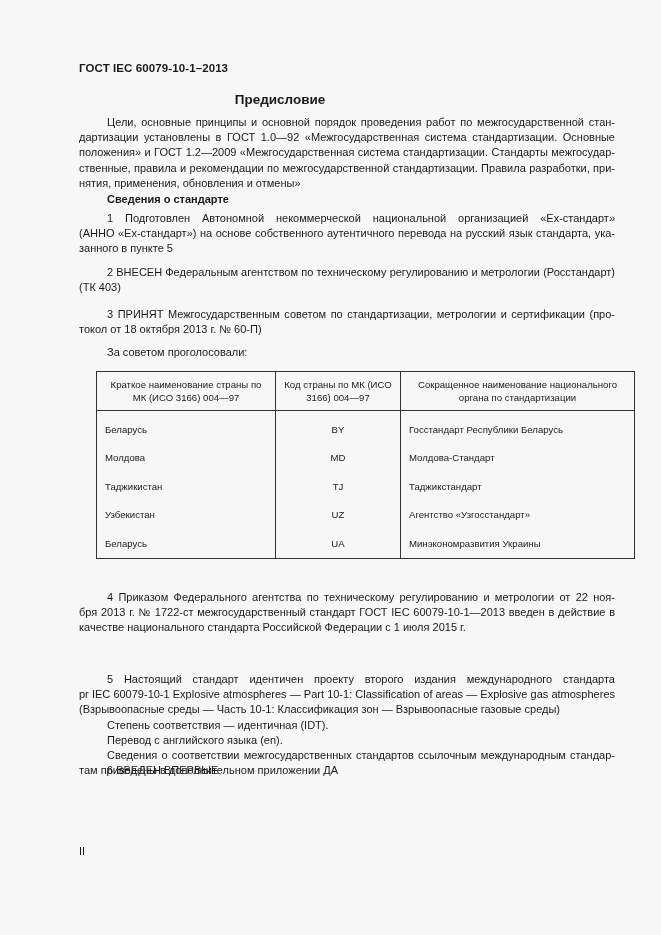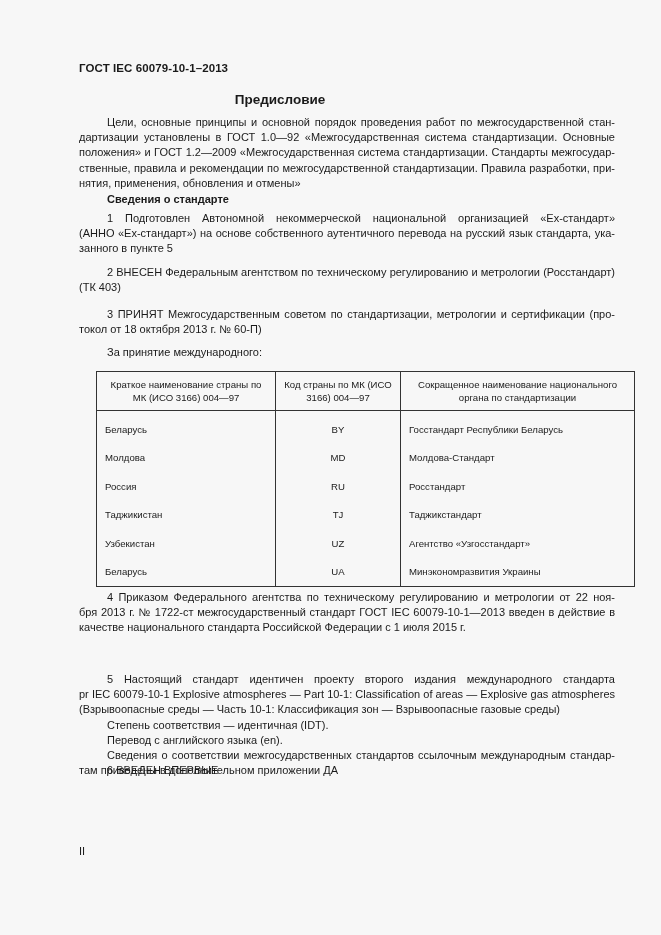--- a/index.html
+++ b/index.html
@@ -86,46 +86,41 @@
     <span class="line"><span class="indent"></span><span>2 ВНЕСЕН Федеральным агентством по техническому регулированию и метрологии (Росстандарт)</span></span>
     <span class="line last">(ТК 403)</span>
   </div>
 
   <div class="para" style="top:307px;">
     <span class="line"><span class="indent"></span><span>3 ПРИНЯТ Межгосударственным советом по стандартизации, метрологии и сертификации (про-</span></span>
     <span class="line last">токол от 18 октября 2013 г. № 60-П)</span>
   </div>
 
   <div class="para" style="top:345px;">
-    <span class="line last"><span class="indent"></span><span>За принятие международного:</span></span>
+    <span class="line last"><span class="indent"></span><span>За советом проголосовали:</span></span>
   </div>
 
   <table class="votes">
     <thead>
       <tr>
         <th class="c1">Краткое наименование страны по МК (ИСО 3166) 004—97</th>
         <th class="c2">Код страны по МК (ИСО 3166) 004—97</th>
         <th class="c3" style="text-align:center;">Сокращенное наименование национального органа по стандартизации</th>
       </tr>
     </thead>
     <tbody>
       <tr>
         <td class="c1">Беларусь</td>
         <td class="c2">BY</td>
         <td class="c3">Госстандарт Республики Беларусь</td>
       </tr>
       <tr>
         <td class="c1">Молдова</td>
         <td class="c2">MD</td>
         <td class="c3">Молдова-Стандарт</td>
-      </tr>
-      <tr>
-        <td class="c1">Россия</td>
-        <td class="c2">RU</td>
-        <td class="c3">Росстандарт</td>
       </tr>
       <tr>
         <td class="c1">Таджикистан</td>
         <td class="c2">TJ</td>
         <td class="c3">Таджикстандарт</td>
       </tr>
       <tr>
         <td class="c1">Узбекистан</td>
         <td class="c2">UZ</td>
         <td class="c3">Агентство «Узгосстандарт»</td>

